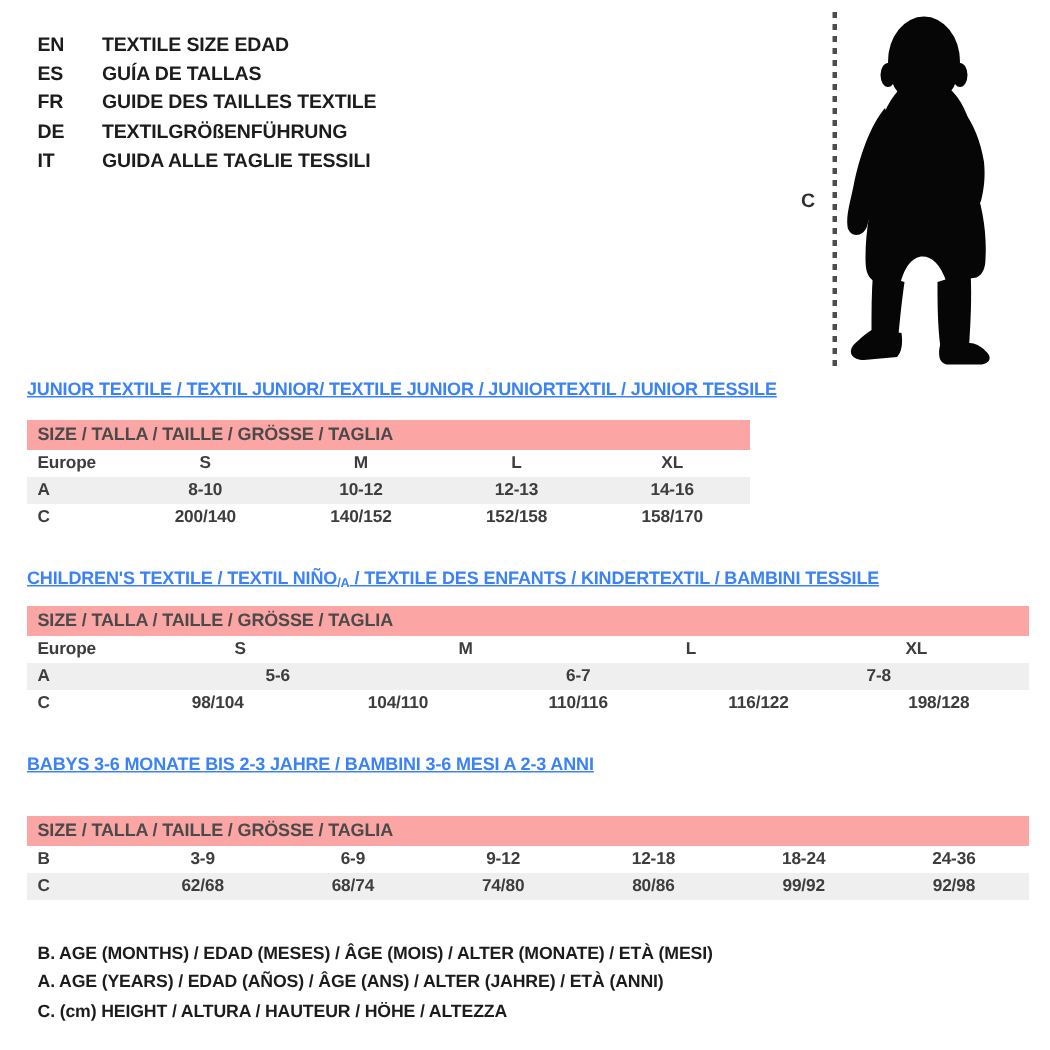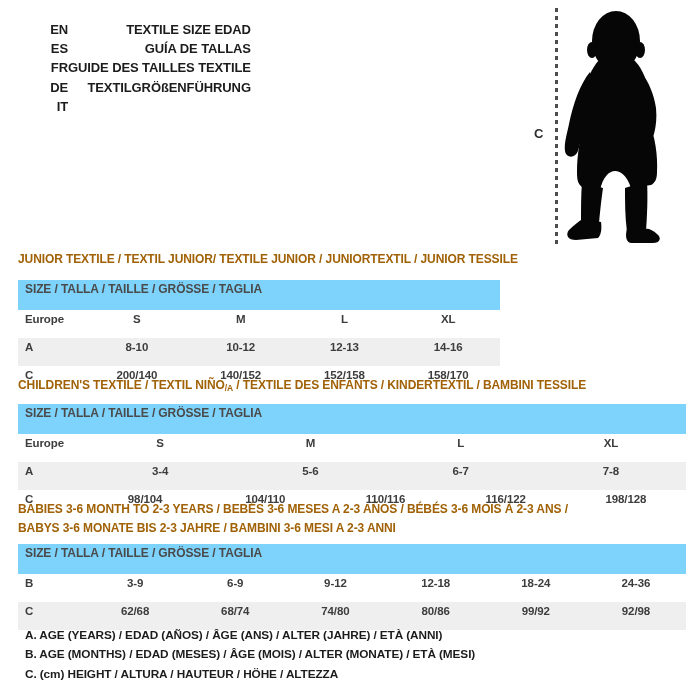--- a/index.html
+++ b/index.html
@@ -5,43 +5,43 @@
   html,body{margin:0;padding:0;}
   body{
     width:700px;height:700px;position:relative;background:#ffffff;
     font-family:"Liberation Sans","DejaVu Sans",sans-serif;
     color:#1c1c1c;letter-spacing:-0.1px;overflow:hidden;
   }
   .abs{position:absolute;}
 
   
   #langs{left:25px;top:20px;display:grid;grid-template-columns:43px auto;line-height:19.2px;}
-  #langs span{font-size:13px;font-weight:bold;white-space:nowrap;text-align:right;}
+  #langs span{font-size:13px;font-weight:bold;white-space:nowrap;}
 
   
   #fig-c-label{left:534px;top:126px;font-size:13px;font-weight:bold;color:#2e2e2e;}
   #fig-dash{left:555px;top:8px;width:3px;height:240px;
     background:repeating-linear-gradient(to bottom,#4d4d4d 0 4px,transparent 4px 8px);}
   #fig-svg{left:555px;top:0;width:145px;height:250px;}
 
   
-  .tbl-title{font-size:12px;font-weight:bold;color:#a16207;line-height:18.5px;white-space:nowrap;}
+  .tbl-title{font-size:12px;font-weight:bold;color:#3b82f6;line-height:18.5px;white-space:nowrap;text-decoration:underline;}
   #t1-title{left:18px;top:250px;}
   #t2-title{left:18px;top:376px;}
   #t3-title{left:18px;top:500px;}
   .sub{font-size:8.5px;vertical-align:-2px;}
 
   
   .grid{left:18px;}
   #t1-grid{top:280px;width:482px;}
   #t2-grid{top:404px;width:668px;}
   #t3-grid{top:544px;width:668px;}
-  .thead{height:30px;line-height:19px;background:#7dd3fc;color:#4a4a4a;
+  .thead{height:20px;line-height:19px;background:#fca5a5;color:#4a4a4a;
     font-size:12px;font-weight:bold;padding-left:7px;box-sizing:border-box;white-space:nowrap;}
-  .trow{display:flex;height:28px;line-height:18px;font-size:11.5px;font-weight:bold;color:#3d3d3d;}
+  .trow{display:flex;height:18px;line-height:18px;font-size:11.5px;font-weight:bold;color:#3d3d3d;}
   .trow.shaded{background:#efefef;}
   .trow .rlabel{width:67px;padding-left:7px;box-sizing:border-box;flex:none;}
   .trow .cell{flex:1;text-align:center;}
 
   
   #legend{left:25px;top:626px;line-height:19.3px;}
   #legend div{font-size:11.8px;font-weight:bold;white-space:nowrap;}
 </style>
 </head>
 <body>
@@ -49,20 +49,21 @@
 <div id="langs" class="abs">
   <span>EN</span>
   <span>TEXTILE SIZE EDAD</span>
   <span>ES</span>
   <span>GUÍA DE TALLAS</span>
   <span>FR</span>
   <span>GUIDE DES TAILLES TEXTILE</span>
   <span>DE</span>
   <span>TEXTILGRÖßENFÜHRUNG</span>
   <span>IT</span>
+  <span>GUIDA ALLE TAGLIE TESSILI</span>
 </div>
 
 <div id="fig-c-label" class="abs">C</div>
 <div id="fig-dash" class="abs"></div>
 <svg id="fig-svg" class="abs" viewBox="0 0 145 250" aria-hidden="true">
   <g fill="#060606">
 
     <ellipse cx="61" cy="41" rx="24" ry="30"></ellipse>
     <ellipse cx="37" cy="50" rx="5" ry="8"></ellipse>
     <ellipse cx="85" cy="50" rx="5" ry="8"></ellipse>
@@ -85,21 +86,20 @@
   </g>
 </svg>
 
 <div id="t1-title" class="abs tbl-title">
     <div><span>JUNIOR TEXTILE / TEXTIL JUNIOR/ TEXTILE JUNIOR / JUNIORTEXTIL / JUNIOR TESSILE</span></div>
   </div>
 <div id="t2-title" class="abs tbl-title">
     <div><span>CHILDREN'S TEXTILE / TEXTIL NIÑO</span><span class="sub">/A</span><span> / TEXTILE DES ENFANTS / KINDERTEXTIL / BAMBINI TESSILE</span></div>
   </div>
 <div id="t3-title" class="abs tbl-title">
-    <div><span>BABIES 3-6 MONTH TO 2-3 YEARS / BEBÉS 3-6 MESES A 2-3 AÑOS / BÉBÉS 3-6 MOIS À 2-3 ANS /</span></div>
     <div><span>BABYS 3-6 MONATE BIS 2-3 JAHRE / BAMBINI 3-6 MESI A 2-3 ANNI</span></div>
   </div>
 
 <div id="t1-grid" class="abs grid">
     <div class="thead">SIZE / TALLA / TAILLE / GRÖSSE / TAGLIA</div>
     <div class="trow">
       <span class="rlabel">Europe</span>
       <span class="cell">S</span>
       <span class="cell">M</span>
       <span class="cell">L</span>
@@ -124,21 +124,20 @@
     <div class="thead">SIZE / TALLA / TAILLE / GRÖSSE / TAGLIA</div>
     <div class="trow">
       <span class="rlabel">Europe</span>
       <span class="cell">S</span>
       <span class="cell">M</span>
       <span class="cell">L</span>
       <span class="cell">XL</span>
     </div>
     <div class="trow shaded">
       <span class="rlabel">A</span>
-      <span class="cell">3-4</span>
       <span class="cell">5-6</span>
       <span class="cell">6-7</span>
       <span class="cell">7-8</span>
     </div>
     <div class="trow">
       <span class="rlabel">C</span>
       <span class="cell">98/104</span>
       <span class="cell">104/110</span>
       <span class="cell">110/116</span>
       <span class="cell">116/122</span>
@@ -161,16 +160,16 @@
       <span class="cell">62/68</span>
       <span class="cell">68/74</span>
       <span class="cell">74/80</span>
       <span class="cell">80/86</span>
       <span class="cell">99/92</span>
       <span class="cell">92/98</span>
     </div>
   </div>
 
 <div id="legend" class="abs">
+  <div>B. AGE (MONTHS) / EDAD (MESES) / ÂGE (MOIS) / ALTER (MONATE) / ETÀ (MESI)</div>
   <div>A. AGE (YEARS) / EDAD (AÑOS) / ÂGE (ANS) / ALTER (JAHRE) / ETÀ (ANNI)</div>
-  <div>B. AGE (MONTHS) / EDAD (MESES) / ÂGE (MOIS) / ALTER (MONATE) / ETÀ (MESI)</div>
   <div>C. (cm) HEIGHT / ALTURA / HAUTEUR / HÖHE / ALTEZZA</div>
 </div>
 
 </body></html>

